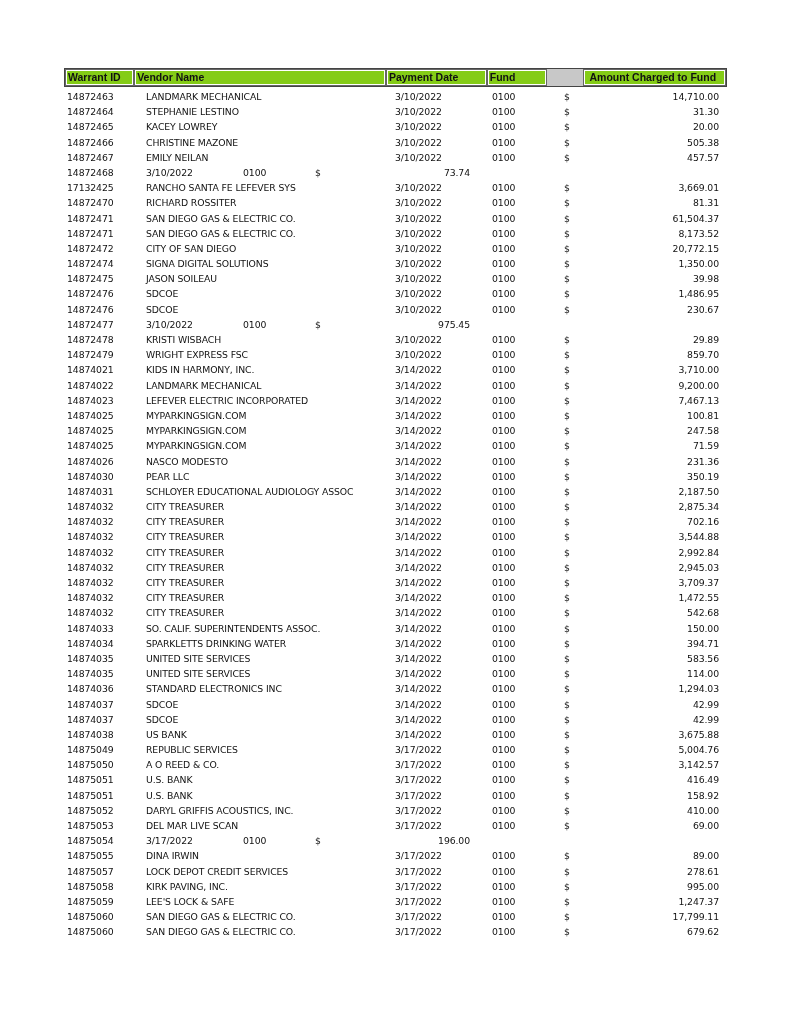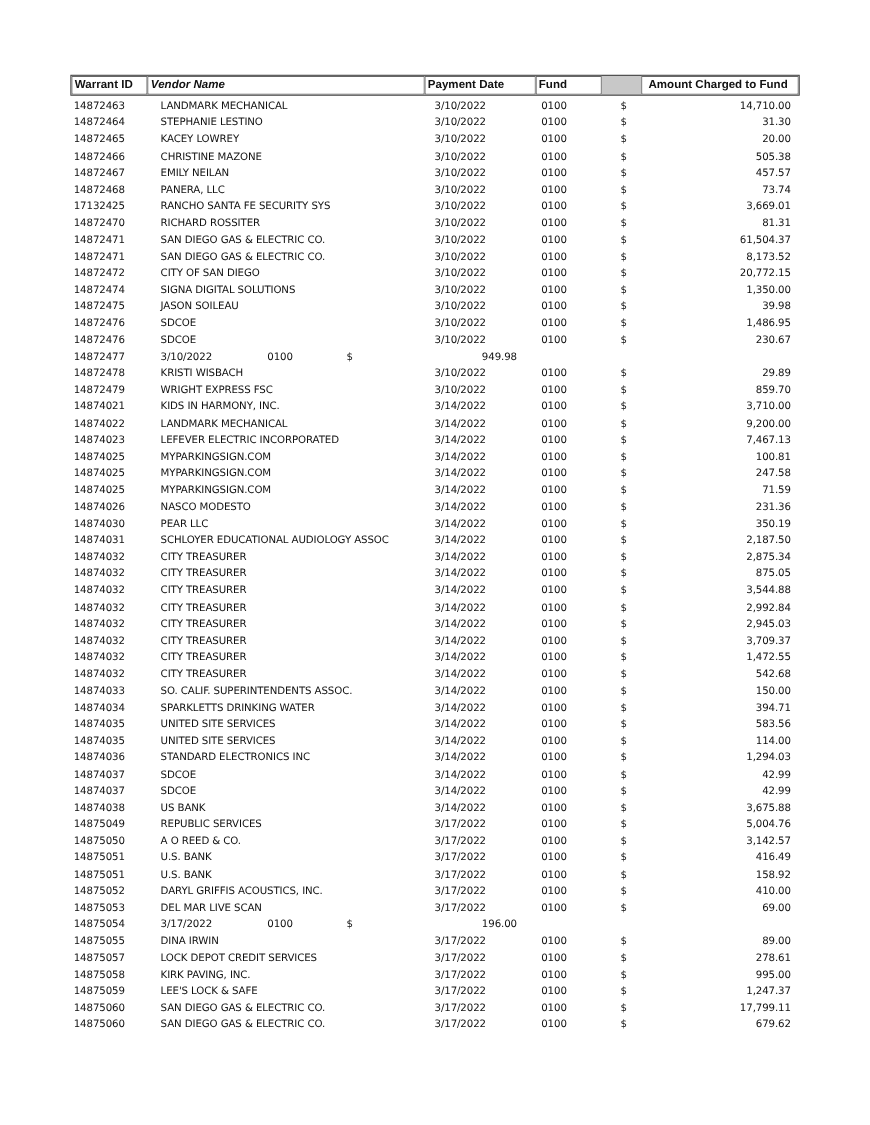--- a/index.html
+++ b/index.html
@@ -1,20 +1,20 @@
 <!DOCTYPE html>
 <html><head>
 <meta charset="utf-8">
 <style>
   html, body { margin: 0; padding: 0; background: #ffffff; }
   body { width: 791px; height: 1023px; position: relative; overflow: hidden; font-family: "Liberation Sans", sans-serif; color: #111; }
   .sheet { position: absolute; left: 64px; top: 68px; width: 663px; }
   .hdr { display: flex; height: 19px; background: #c8c8c8; border: 1px solid #444; box-sizing: border-box; }
-  .hdr .hc { box-sizing: border-box; height: 17px; border: 1px solid #666; outline: 1px solid #fff; outline-offset: -2px; font-family: "Liberation Sans", sans-serif; font-weight: bold; font-size: 10.5px; line-height: 15px; padding-left: 2px; white-space: nowrap; overflow: hidden; background: #ffffff; }
-  .c1 { width: 80px; } .c2 { width: 293px; font-style: italic; } .c3 { width: 117px; } .c4 { width: 69px; } .c5 { width: 166px; }
+  .hdr .hc { box-sizing: border-box; height: 17px; border: 1px solid #666; outline: 1px solid #fff; outline-offset: -2px; font-family: "Liberation Sans", sans-serif; font-weight: bold; font-size: 10.5px; line-height: 15px; padding-left: 2px; white-space: nowrap; overflow: hidden; background: #84cc16; }
+  .c1 { width: 80px; } .c2 { width: 293px; } .c3 { width: 117px; } .c4 { width: 69px; } .c5 { width: 166px; }
   .hdr .c5 { padding-left: 6px; margin-left: 36px; }
   .rows { margin-top: 2px; }
   .row { display: flex; height: 15.2px; font-family: "DejaVu Sans", sans-serif; font-size: 9.3px; line-height: 15.2px; letter-spacing: -0.1px; }
   .row span { white-space: nowrap; overflow: hidden; }
   .r1 { width: 80px; padding-left: 3px; box-sizing: border-box; }
   .r2 { width: 249px; padding-left: 2px; box-sizing: border-box; }
   .r3 { width: 97px; padding-left: 2px; box-sizing: border-box; }
   .r4 { width: 69px; padding-left: 2px; box-sizing: border-box; }
   .r5 { width: 166px; display: flex; justify-content: space-between; padding: 0 6px 0 5px; box-sizing: border-box; }
 </style>
@@ -75,31 +75,30 @@
         <span class="r2">EMILY NEILAN</span>
         <span class="r3">3/10/2022</span>
         <span class="r4">0100</span>
         <span class="r5">
           <span>$</span>
           <span>457.57</span>
         </span>
       </div>
       <div class="row">
         <span class="r1">14872468</span>
-        <span class="r2">PANERA, LLC</span>
         <span class="r3">3/10/2022</span>
         <span class="r4">0100</span>
         <span class="r5">
           <span>$</span>
           <span>73.74</span>
         </span>
       </div>
       <div class="row">
         <span class="r1">17132425</span>
-        <span class="r2">RANCHO SANTA FE SECURITY SYS</span>
+        <span class="r2">RANCHO SANTA FE LEFEVER SYS</span>
         <span class="r3">3/10/2022</span>
         <span class="r4">0100</span>
         <span class="r5">
           <span>$</span>
           <span>3,669.01</span>
         </span>
       </div>
       <div class="row">
         <span class="r1">14872470</span>
         <span class="r2">RICHARD ROSSITER</span>
@@ -179,21 +178,21 @@
           <span>$</span>
           <span>230.67</span>
         </span>
       </div>
       <div class="row">
         <span class="r1">14872477</span>
         <span class="r3">3/10/2022</span>
         <span class="r4">0100</span>
         <span class="r5">
           <span>$</span>
-          <span>949.98</span>
+          <span>975.45</span>
         </span>
       </div>
       <div class="row">
         <span class="r1">14872478</span>
         <span class="r2">KRISTI WISBACH</span>
         <span class="r3">3/10/2022</span>
         <span class="r4">0100</span>
         <span class="r5">
           <span>$</span>
           <span>29.89</span>
@@ -309,21 +308,21 @@
           <span>2,875.34</span>
         </span>
       </div>
       <div class="row">
         <span class="r1">14874032</span>
         <span class="r2">CITY TREASURER</span>
         <span class="r3">3/14/2022</span>
         <span class="r4">0100</span>
         <span class="r5">
           <span>$</span>
-          <span>875.05</span>
+          <span>702.16</span>
         </span>
       </div>
       <div class="row">
         <span class="r1">14874032</span>
         <span class="r2">CITY TREASURER</span>
         <span class="r3">3/14/2022</span>
         <span class="r4">0100</span>
         <span class="r5">
           <span>$</span>
           <span>3,544.88</span>

